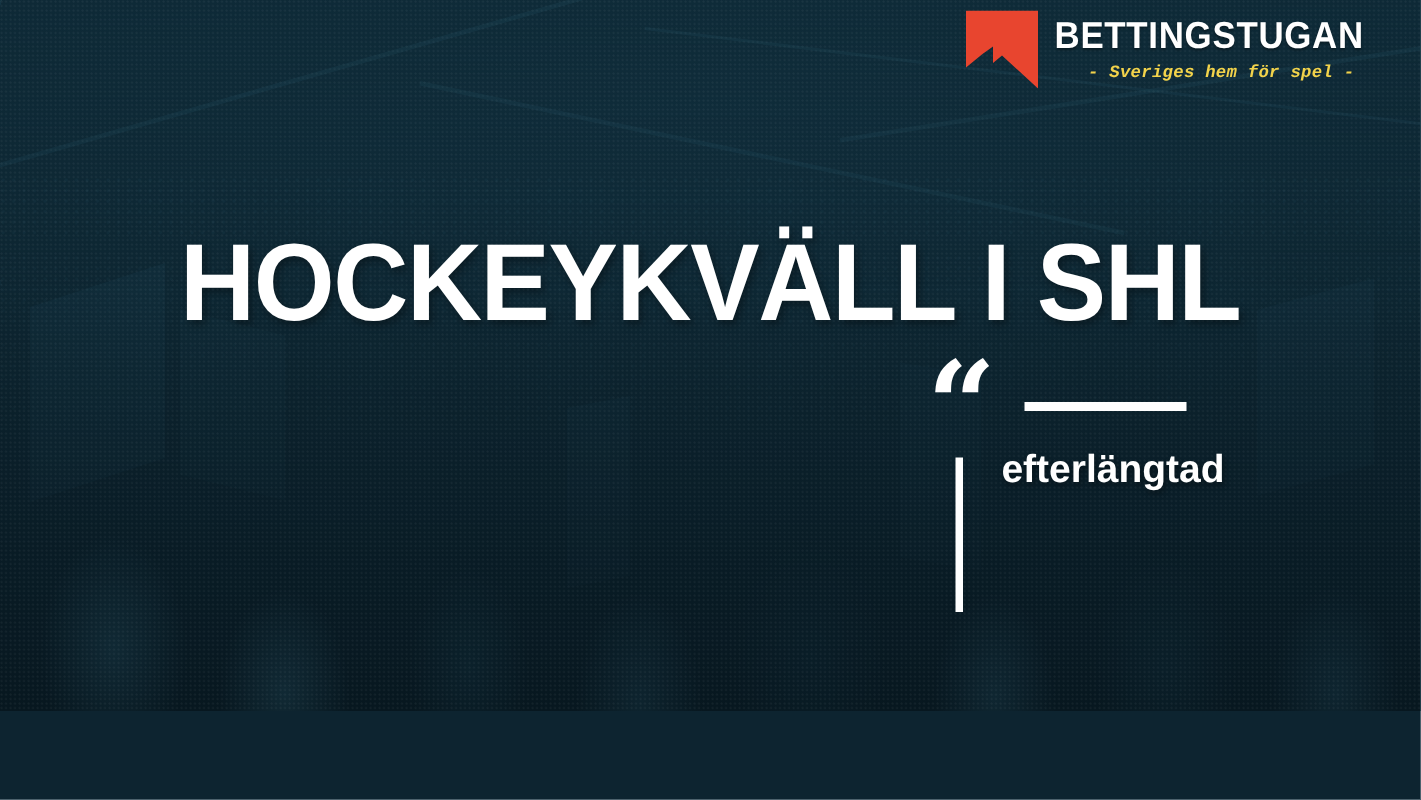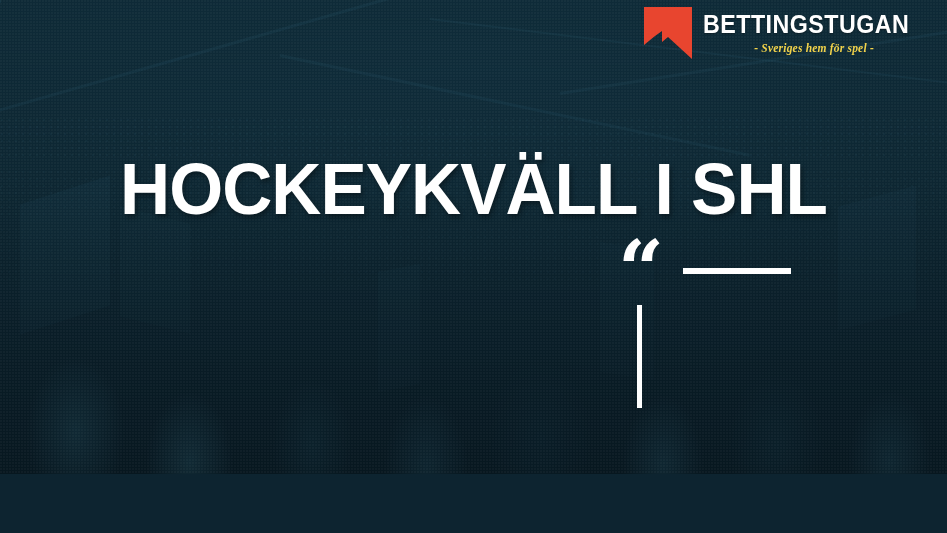--- a/index.html
+++ b/index.html
@@ -95,21 +95,21 @@
     font-weight: 700;
     letter-spacing: 0.5px;
     line-height: 1;
     transform: scaleX(0.93);
     transform-origin: left center;
     text-shadow: 0 1px 2px rgba(0,0,0,0.35);
     white-space: nowrap;
   }
   .logo-tagline {
     color: #f2d34b;
-    font-family: Liberation Serif, serif;
+    font-family: Liberation Mono, monospace;
     font-style: italic;
     font-weight: 700;
     font-size: 11.5px;
     line-height: 1;
     margin-top: 6px;
     text-align: center;
     letter-spacing: 0.2px;
     white-space: nowrap;
   }
 
@@ -297,16 +297,17 @@
   </div>
 
   <div class="headline">HOCKEYKVÄLL I SHL</div>
 
 
   <div class="quote-block">
     <div class="quote-mark">“</div>
     <div class="quote-rule"></div>
     <div class="quote-bar"></div>
     <div class="quote-text">
+      <div>efterlängtad</div>
     </div>
   </div>
 
 </div>
 
 </body></html>

